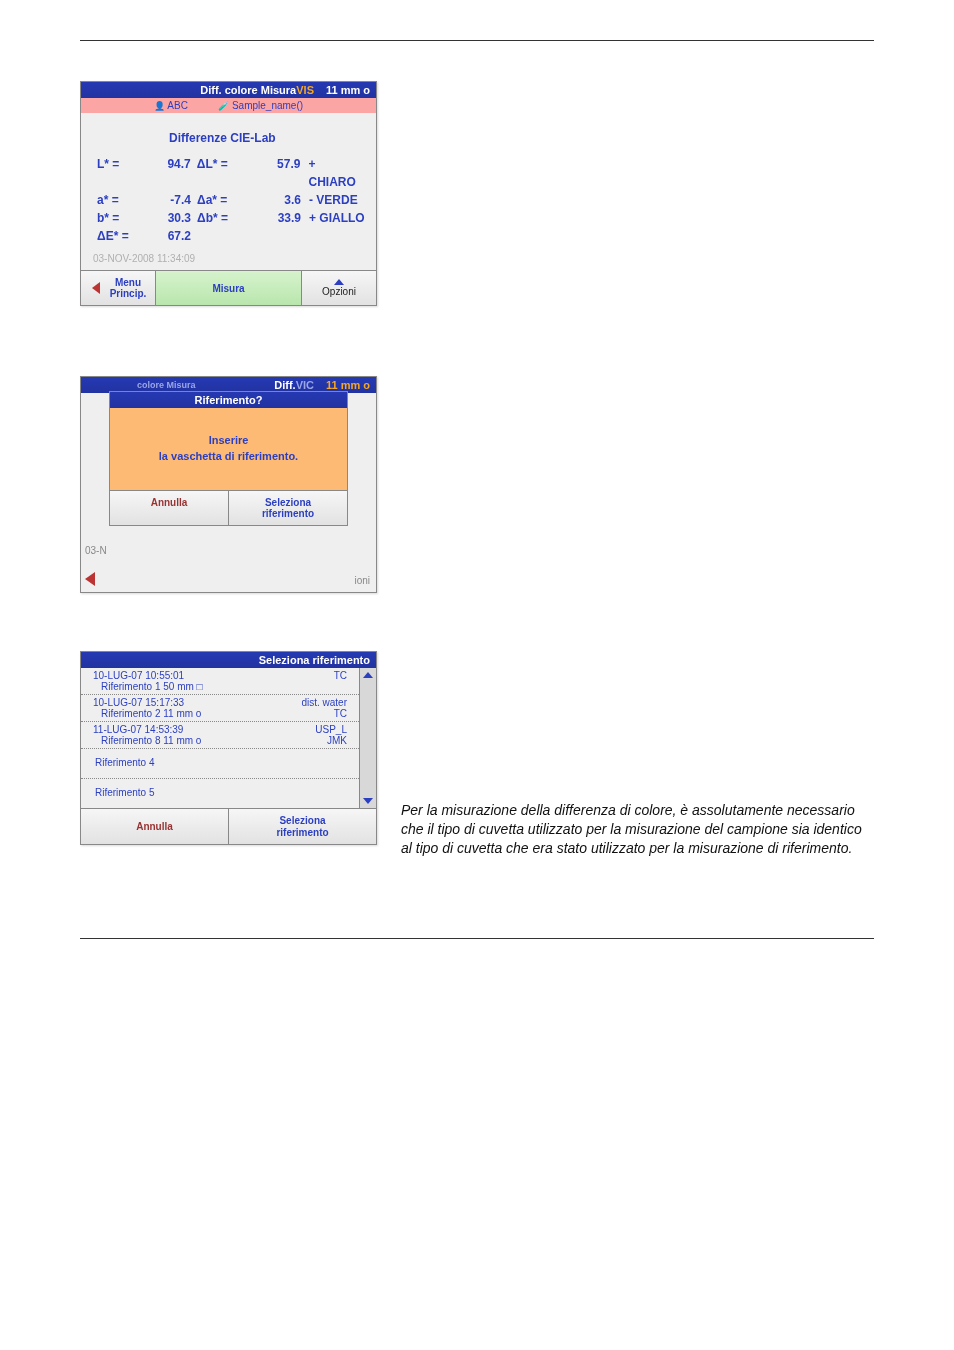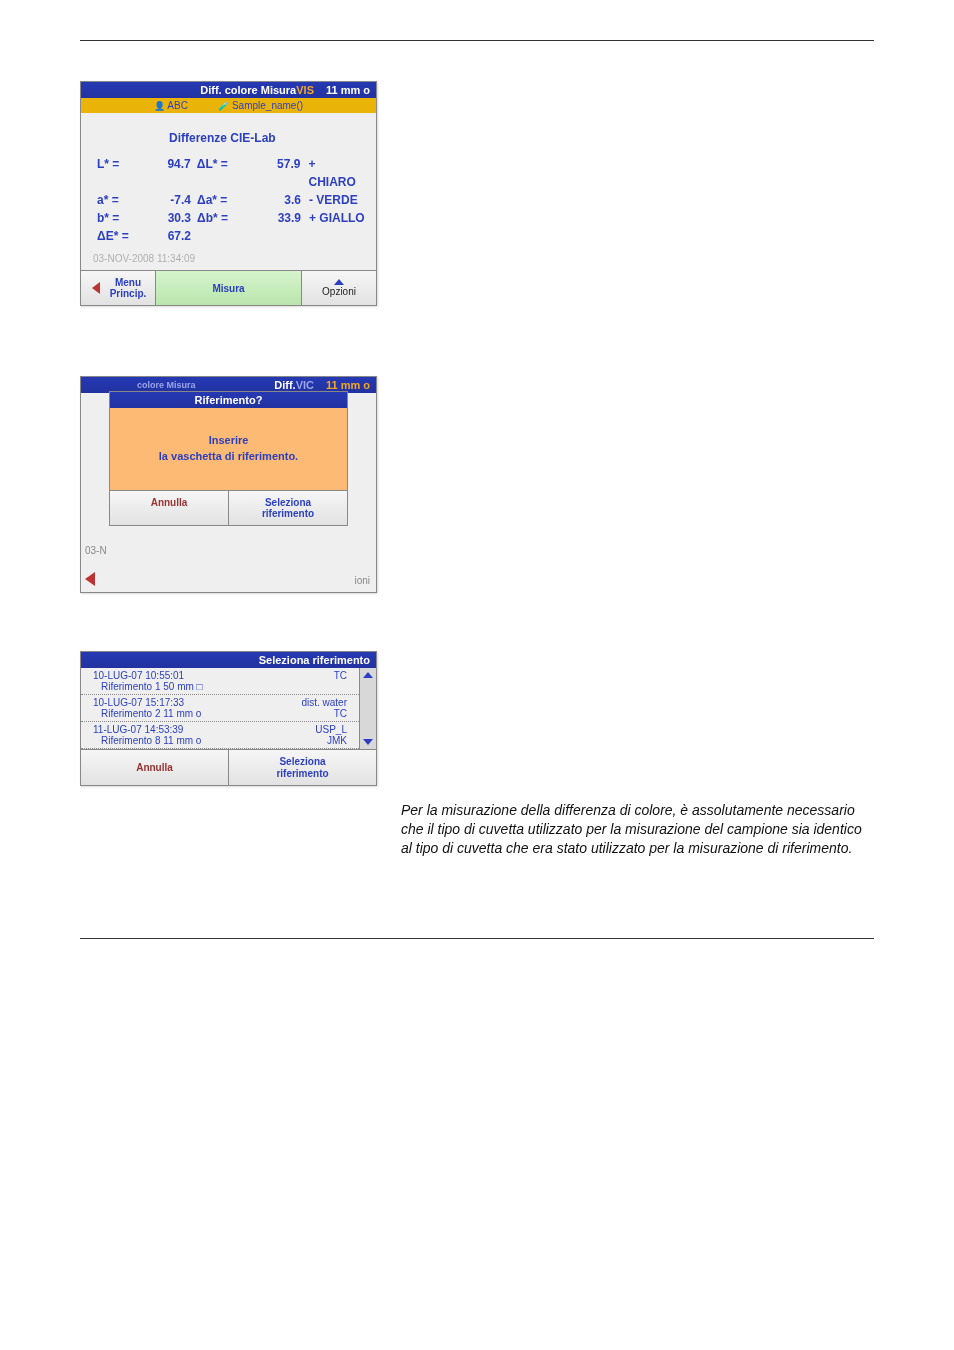--- a/index.html
+++ b/index.html
@@ -43,21 +43,21 @@
   .titlebar .right {
     display: flex;
     gap: 12px;
     font-weight: bold;
   }
   .titlebar .mode {
     color: #f5a623;
     font-weight: bold;
   }
   .subbar {
-    background: #eab308;
+    background: #fca5a5;
     padding: 2px 6px;
     display: flex;
     justify-content: center;
     gap: 30px;
     color: #2b3fc0;
     font-size: 10px;
   }
   .body {
     padding: 10px 10px 6px 10px;
   }
@@ -400,20 +400,26 @@
           <div class="ref-row">
             <div class="left">
               <div class="l1">11-LUG-07  14:53:39</div>
               <div class="l2">Riferimento 8   11 mm o</div>
             </div>
             <div class="right">
               <div>USP_L</div>
               <div>JMK</div>
             </div>
           </div>
+          <div class="ref-row empty">
+            <span>Riferimento 4</span>
+          </div>
+          <div class="ref-row empty" style="border-bottom:none;">
+            <span>Riferimento 5</span>
+          </div>
         </div>
         <div class="scroll">
           <div class="arr up"></div>
           <div class="arr down"></div>
         </div>
       </div>
       <div class="buttonbar">
         <div class="btn" style="color:#933;">
           <span>Annulla</span>
         </div>

